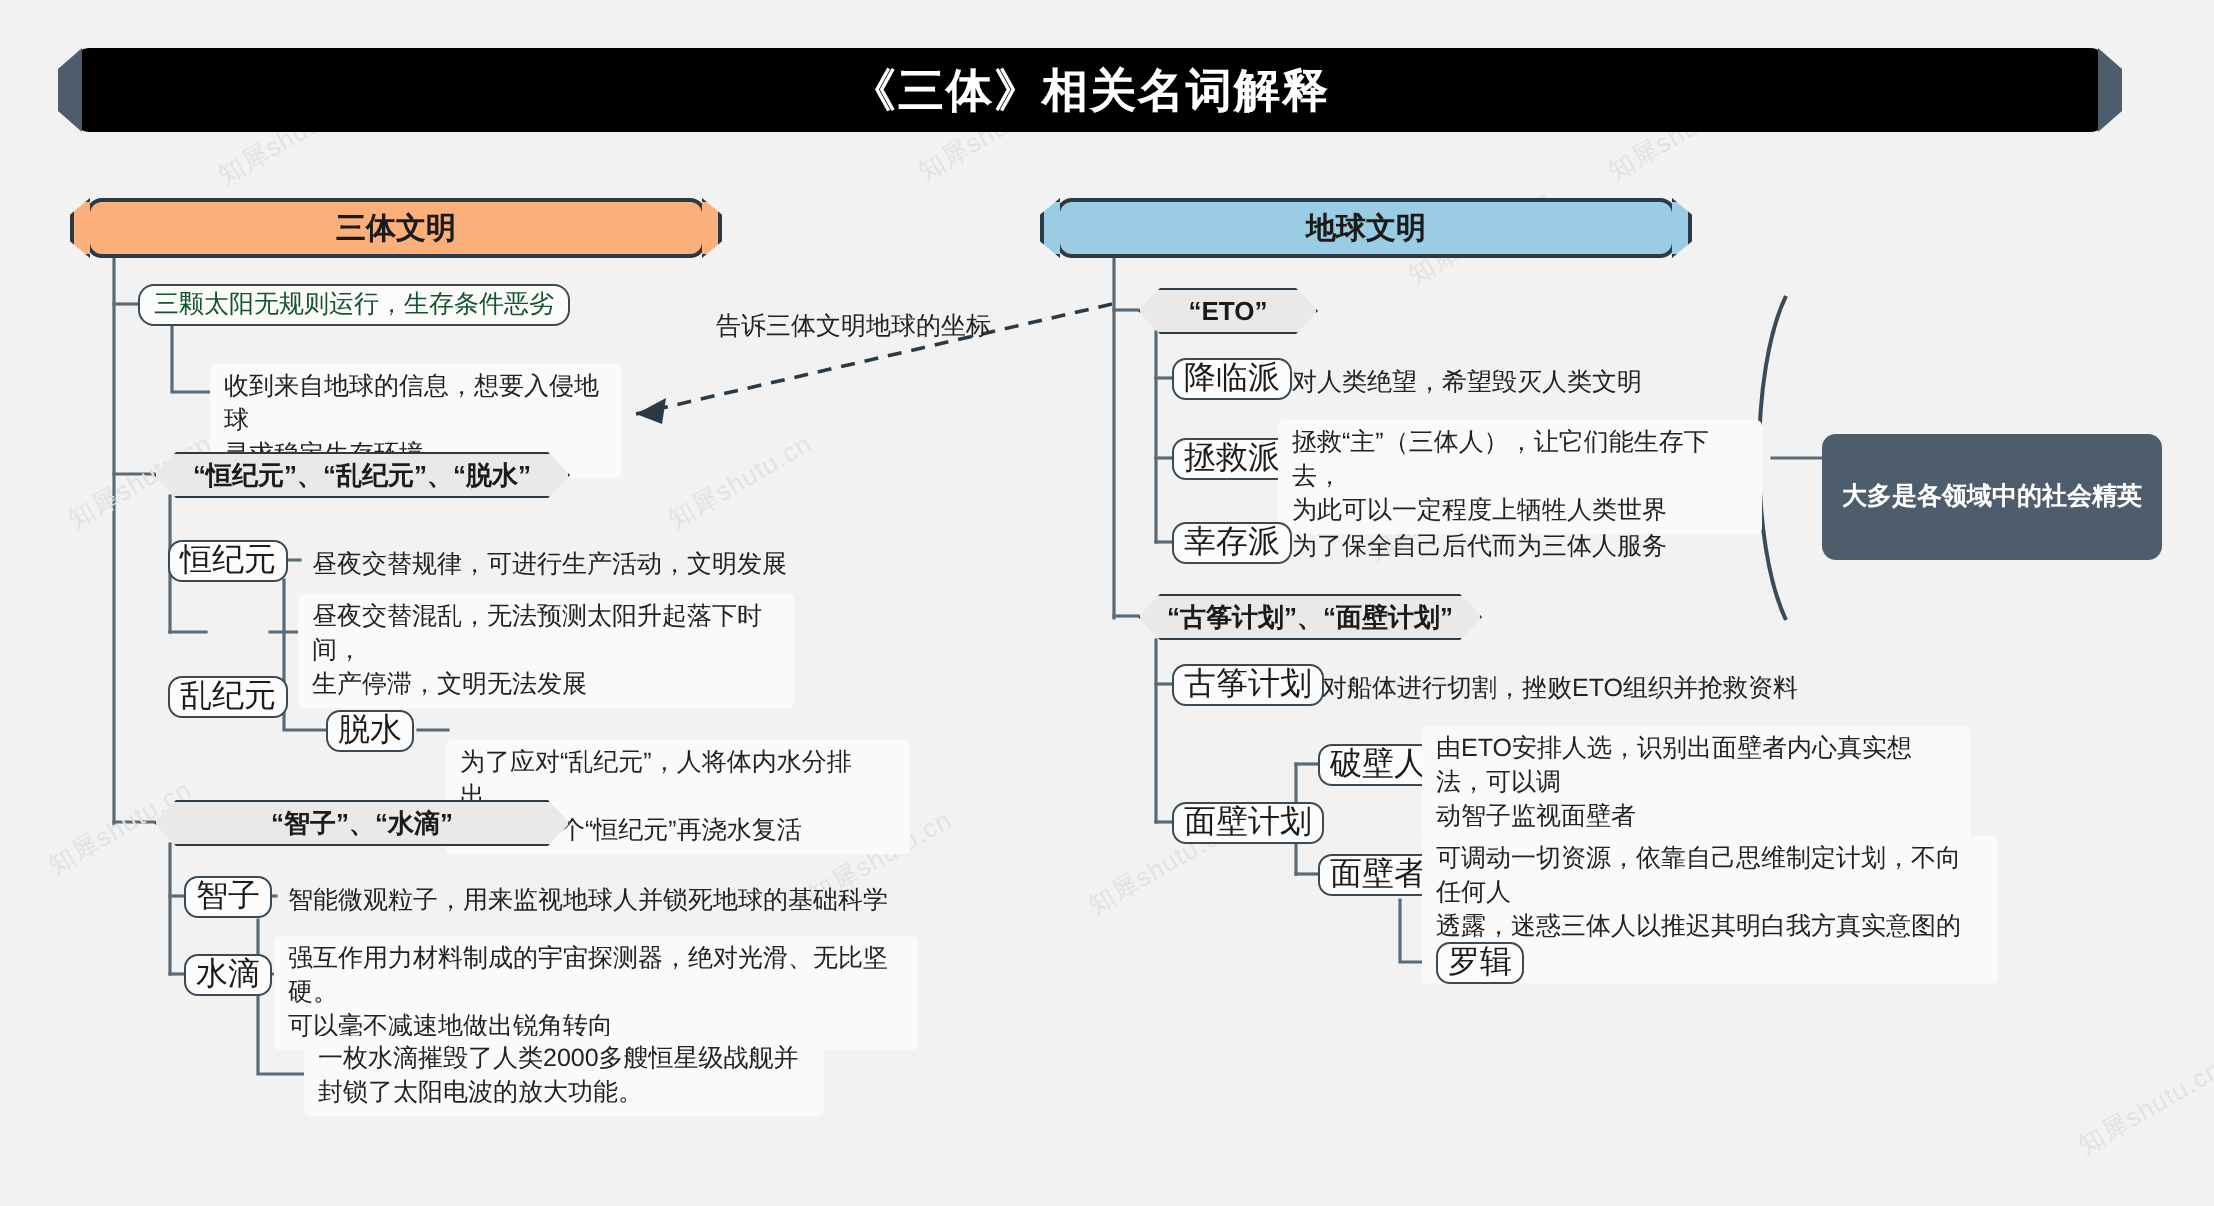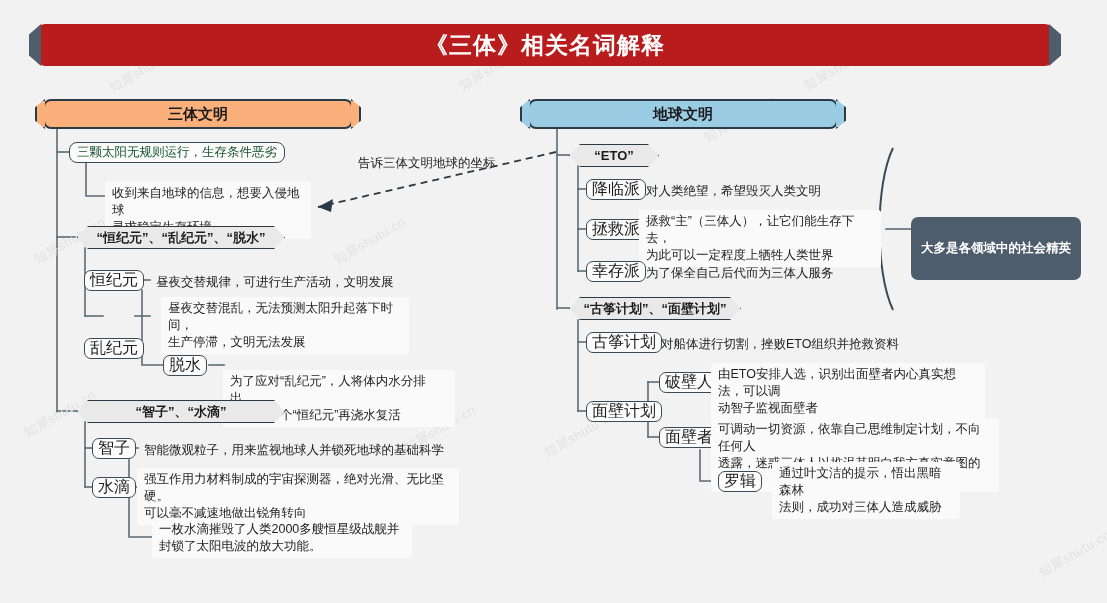--- a/index.html
+++ b/index.html
@@ -16,21 +16,21 @@
     position:absolute;
     font-family:"Liberation Sans",sans-serif;
     font-size:13px;color:#e2e2e2;
     transform:rotate(-30deg);
     white-space:nowrap;pointer-events:none;
     user-select:none;letter-spacing:.5px;
   }
   
   .title-bar{
     position:absolute;left:36px;top:24px;width:1018px;height:42px;
-    background:#b91c1c;border-radius:9px;
+    background:#000000;border-radius:9px;
     display:flex;align-items:center;justify-content:center;
   }
   .title-bar::before,.title-bar::after{
     content:"";position:absolute;top:0;width:12px;height:42px;
     background:#4e5d6c;
   }
   .title-bar::before{left:-7px;clip-path:polygon(100% 0,100% 100%,0 75%,0 25%);}
   .title-bar::after{right:-7px;clip-path:polygon(0 0,0 100%,100% 75%,100% 25%);}
   .title-text{
     color:#ffffff;font-size:23px;font-weight:700;letter-spacing:1px;
@@ -195,21 +195,21 @@
 
   <div class="desc" style="left:105px;top:182px;width:206px;">收到来自地球的信息，想要入侵地球
 寻求稳定生存环境</div>
 
   <div class="sect" style="left:77px;top:226px;width:208px;">“恒纪元”、“乱纪元”、“脱水”</div>
 
   <div class="keybox" style="left:84px;top:270px;">恒纪元</div>
   <div class="desc plain" style="left:149px;top:271px;width:260px;">昼夜交替规律，可进行生产活动，文明发展</div>
 
   <div class="keybox" style="left:84px;top:306px;margin-top:32px;">乱纪元</div>
-  <div class="desc" style="left:161px;top:297px;width:248px;">昼夜交替混乱，无法预测太阳升起落下时间，
+  <div class="desc" style="left:149px;top:297px;width:248px;">昼夜交替混乱，无法预测太阳升起落下时间，
 生产停滞，文明无法发展</div>
 
   <div class="keybox" style="left:163px;top:355px;">脱水</div>
   <div class="desc" style="left:223px;top:346px;width:232px;margin-top:24px;">为了应对“乱纪元”，人将体内水分排出，
 等待下一个“恒纪元”再浇水复活</div>
 
   <div class="sect" style="left:77px;top:400px;width:208px;">“智子”、“水滴”</div>
 
   <div class="keybox" style="left:92px;top:438px;">智子</div>
   <div class="desc plain" style="left:137px;top:439px;width:330px;">智能微观粒子，用来监视地球人并锁死地球的基础科学</div>
@@ -248,20 +248,18 @@
 
   <div class="keybox" style="left:659px;top:372px;">破壁人</div>
   <div class="desc" style="left:711px;top:363px;width:274px;">由ETO安排人选，识别出面壁者内心真实想法，可以调
 动智子监视面壁者</div>
 
   <div class="keybox" style="left:659px;top:427px;">面壁者</div>
   <div class="desc" style="left:711px;top:418px;width:288px;">可调动一切资源，依靠自己思维制定计划，不向任何人
 透露，迷惑三体人以推迟其明白我方真实意图的时间</div>
 
   <div class="keybox" style="left:718px;top:471px;">罗辑</div>
-  <div class="desc" style="left:772px;top:462px;width:188px;">通过叶文洁的提示，悟出黑暗森林
-法则，成功对三体人造成威胁</div>
 
   <div class="badge" style="left:911px;top:217px;">大多是各领域中的社会精英</div>
 
   <div class="annot" style="left:358px;top:155px;">告诉三体文明地球的坐标</div>
 
 </div>
 
 </body></html>

